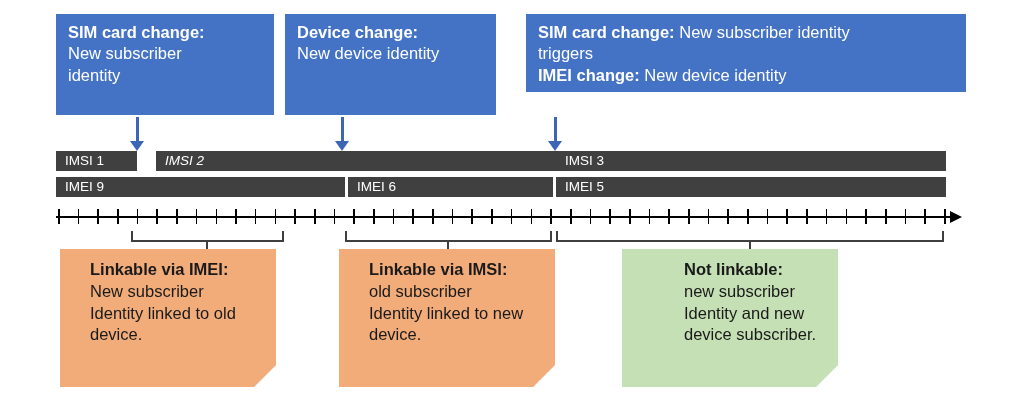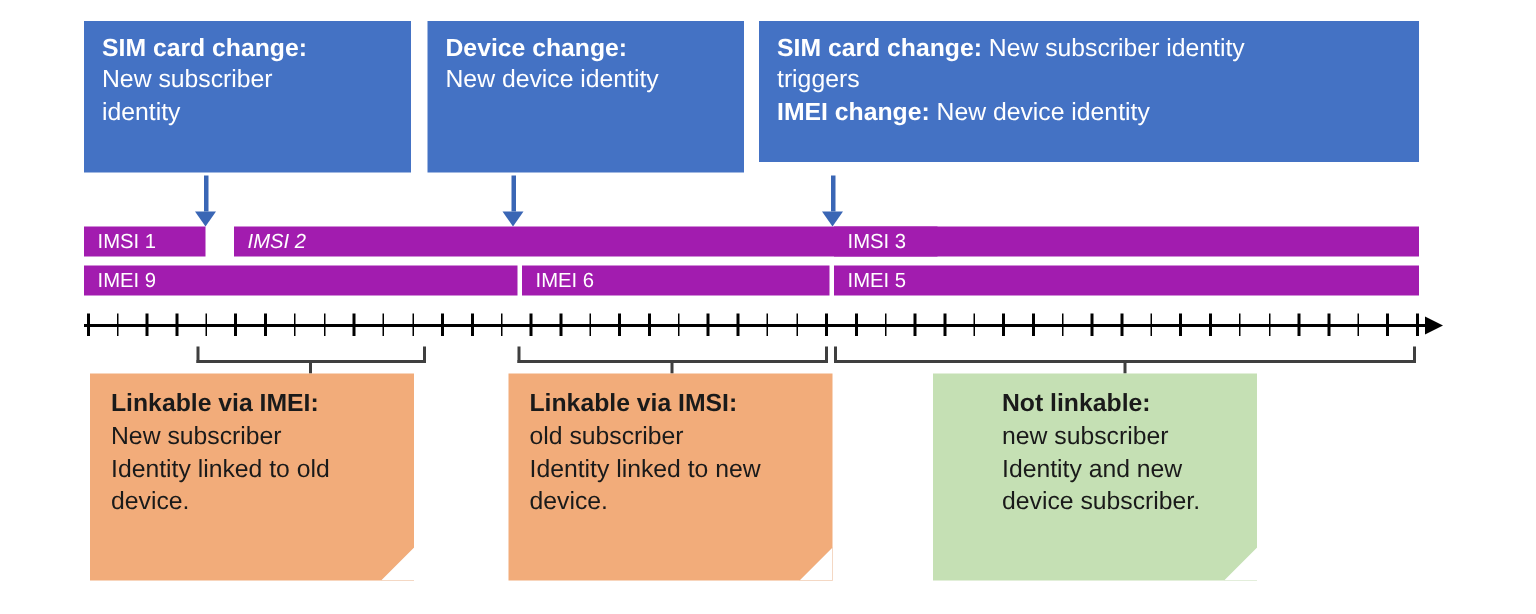--- a/index.html
+++ b/index.html
@@ -57,21 +57,21 @@
 
   
   .bar-track {
     position: absolute;
     height: 20px;
   }
   .bar-seg {
     position: absolute;
     top: 0;
     height: 20px;
-    background: #a21caf;
+    background: #404040;
     color: #ffffff;
     font-size: 13.5px;
     line-height: 20px;
     box-sizing: border-box;
     padding-left: 9px;
     white-space: nowrap;
     overflow: hidden;
   }
 
   
@@ -122,21 +122,21 @@
   .note {
     position: absolute;
     box-sizing: border-box;
     padding: 10px 12px 6px 14px;
     font-size: 16.5px;
     line-height: 1.32;
     color: #1a1a1a;
   }
   .note.orange { background: #F2AC7A; }
   .note.green  { background: #C5E0B4; }
-  .note .hdr { font-weight: bold; }
+  .note .hdr { font-weight: bold; margin-left: 16px; }
   .note .txt { font-weight: normal; }
 
   
   .fold {
     position: absolute;
     width: 22px;
     height: 22px;
   }
   .fold .tri-cut {
     position: absolute;
@@ -177,21 +177,21 @@
 
   <div class="event-box" style="left:285px; top:14px; width:211px; height:101px;">
     <div class="event-line">
       <span class="hdr">Device change:</span><span class="txt"></span>
     </div>
     <div class="event-line">
       <span class="hdr"></span><span class="txt">New device identity</span>
     </div>
   </div>
 
-  <div class="event-box" style="left:506px; top:14px; width:440px; height:94px;">
+  <div class="event-box" style="left:526px; top:14px; width:440px; height:78px;">
     <div class="event-line">
       <span class="hdr">SIM card change:</span><span class="txt"> New subscriber identity</span>
     </div>
     <div class="event-line">
       <span class="hdr"></span><span class="txt">triggers</span>
     </div>
     <div class="event-line">
       <span class="hdr">IMEI change:</span><span class="txt"> New device identity</span>
     </div>
   </div>

